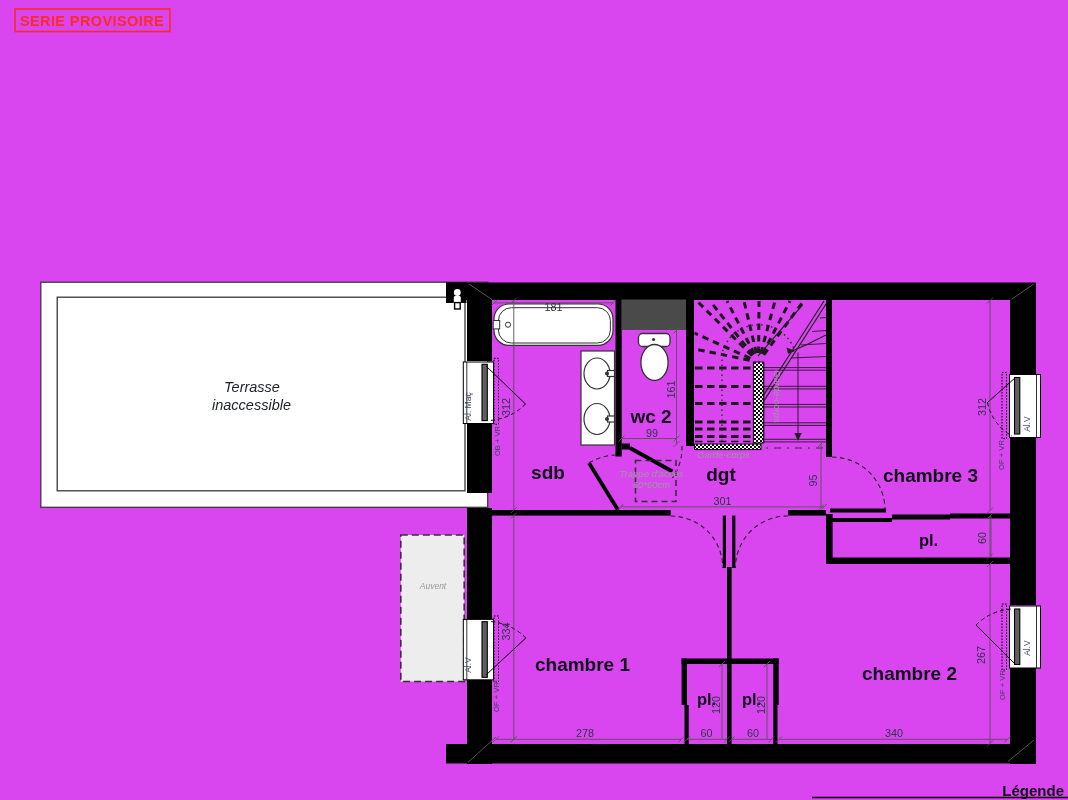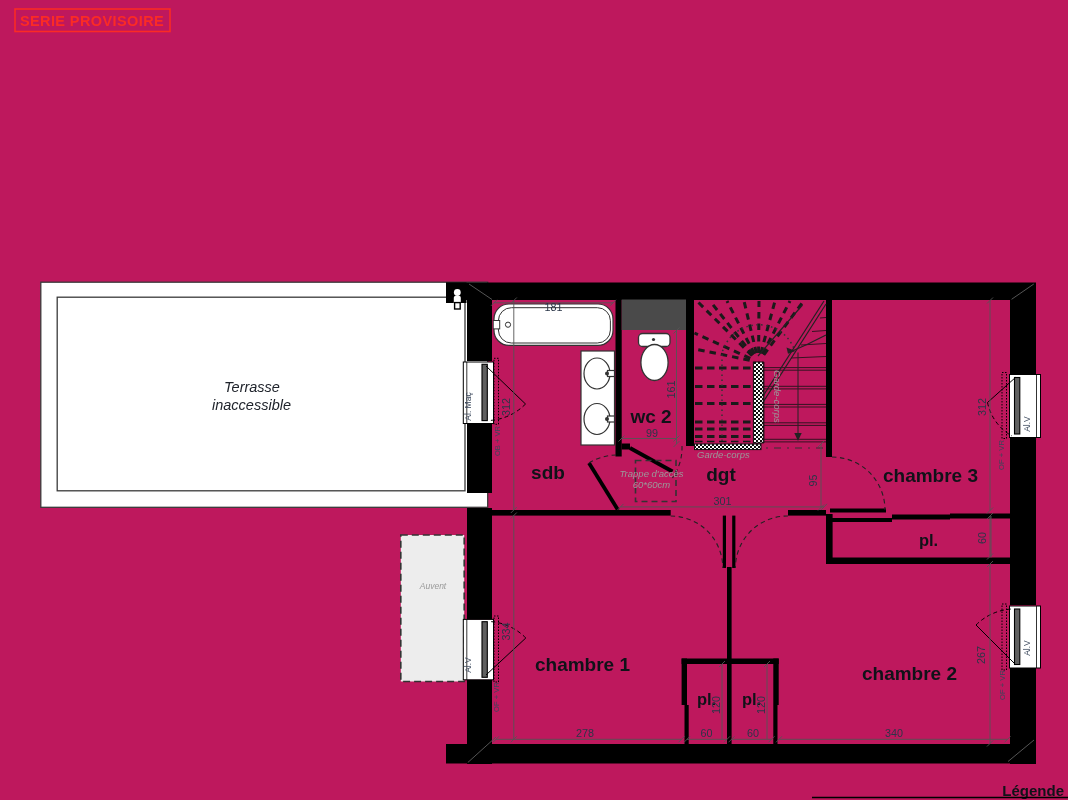--- a/index.html
+++ b/index.html
@@ -1,16 +1,16 @@
 <!DOCTYPE html>
 <html><head>
 <meta charset="utf-8">
 <style>
   html,body{margin:0;padding:0;background:#ffffff;}
-  #page{position:relative;width:1068px;height:800px;background:#be185d;overflow:hidden;
+  #page{position:relative;width:1068px;height:800px;background:#d946ef;overflow:hidden;
         font-family:"Liberation Sans", sans-serif;}
   svg{position:absolute;left:0;top:0;}
   text{font-family:"Liberation Sans", sans-serif;}
   .dim{font-size:10.8px;fill:#2b3648;}
   .room{font-size:19px;font-weight:bold;fill:#101218;}
   .gray{font-style:italic;fill:#9a9a9a;}
   .wlab{font-size:8.5px;fill:#39465a;}
   .wlab2{font-size:7.6px;fill:#39465a;}
   .gray2{}
 </style>

